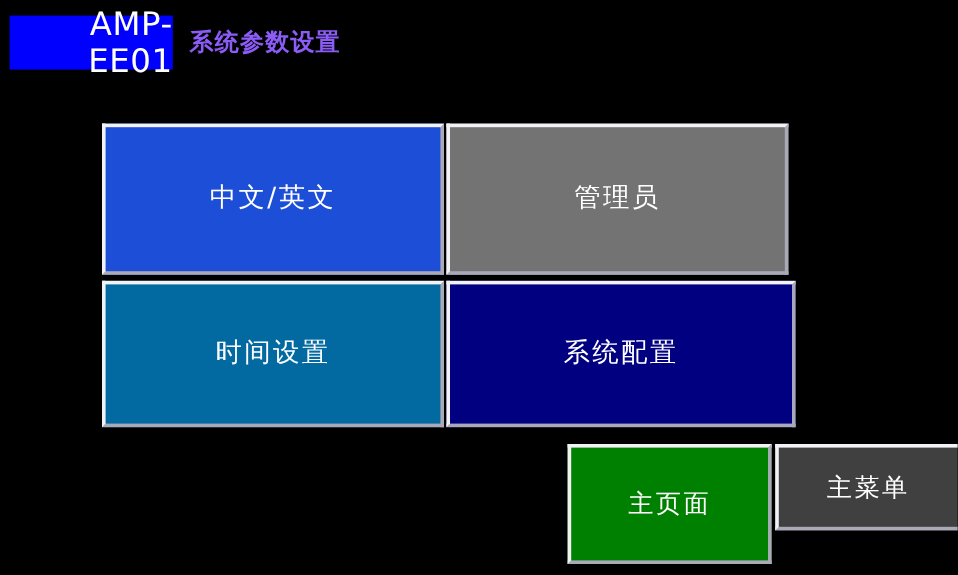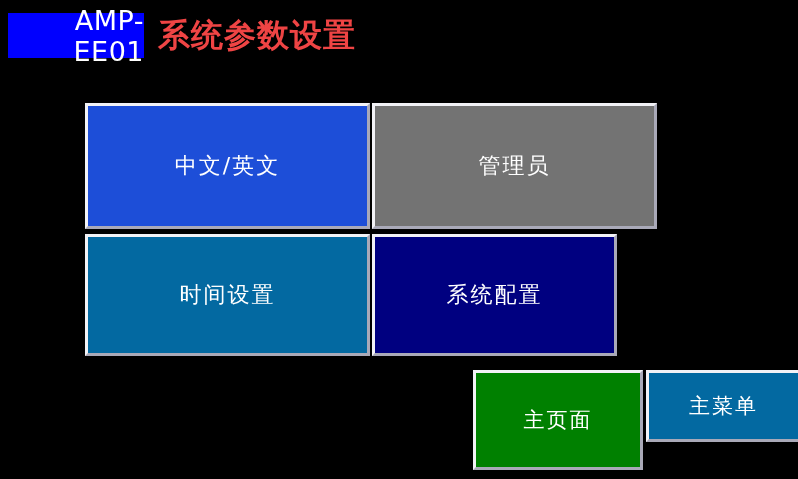--- a/index.html
+++ b/index.html
@@ -44,22 +44,22 @@
     font-family: "DejaVu Sans", "Liberation Sans", sans-serif;
     text-align: right;
   }
   #page-title {
     position: absolute;
     left: 158px;
     top: 13px;
     height: 45px;
     display: flex;
     align-items: center;
-    color: #ef4444;
-    font-size: 32px;
+    color: #8b5cf6;
+    font-size: 20px;
     font-weight: bold;
     letter-spacing: 1px;
     white-space: nowrap;
   }
 
   
   .hmi-btn {
     position: absolute;
     box-sizing: border-box;
     border-top: 3px solid #f2f2f6;
@@ -82,25 +82,25 @@
   }
   .hmi-btn.small .btn-label {
     font-size: 21px;
     letter-spacing: 2px;
   }
 
   
   #btn-language  { left: 85px;  top: 103px; width: 285px; height: 126px; background: #1d4ed8; }
   #btn-admin     { left: 372px; top: 103px; width: 285px; height: 126px; background: #737373; }
   #btn-time      { left: 85px;  top: 234px; width: 285px; height: 122px; background: #0369a1; }
-  #btn-sysconfig { left: 372px; top: 234px; width: 245px; height: 122px; background: #000080; }
+  #btn-sysconfig { left: 372px; top: 234px; width: 291px; height: 122px; background: #000080; }
 
   
   #btn-home { left: 473px; top: 370px; width: 170px; height: 100px; background: #008000; }
-  #btn-menu { left: 646px; top: 370px; width: 152px; height: 72px; background: #0369a1;
+  #btn-menu { left: 646px; top: 370px; width: 152px; height: 72px; background: #404040;
               border-right-width: 0; }
 </style>
 </head>
 <body>
 
 <div id="header-bar">
   <div id="device-badge">AMP-EE01</div>
   <div id="page-title">系统参数设置</div>
 </div>
 

